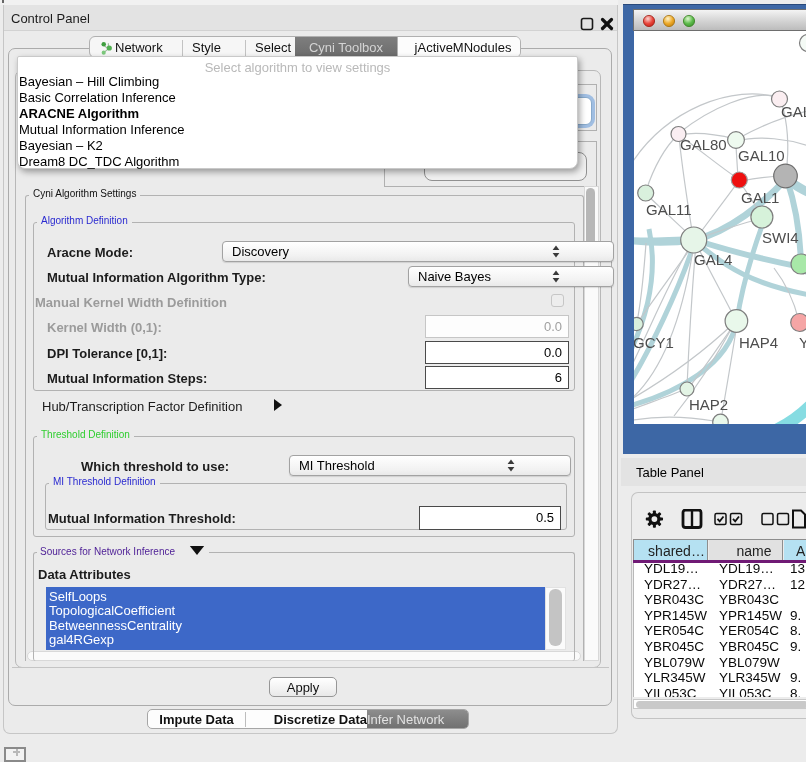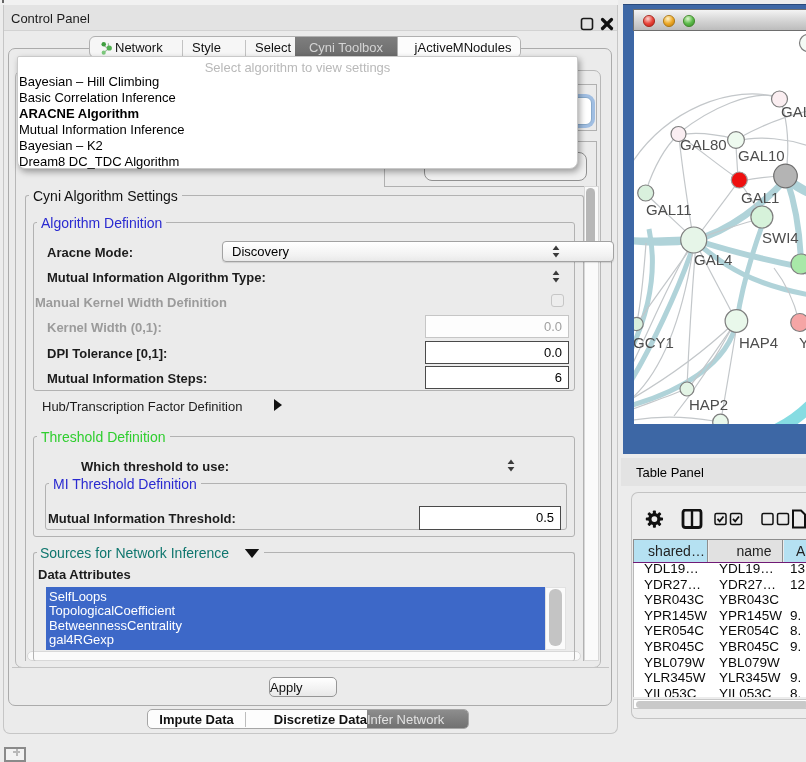--- a/index.html
+++ b/index.html
@@ -9,21 +9,21 @@
 #stage { position:relative; width:806px; height:589px; }
 .lbl { font-size:13px; color:#1c1c1c; white-space:nowrap; }
 .b { font-weight:bold; }
 .dis { color:#9b9b9b; }
 .fld { position:absolute; background:#fff; border:1.5px solid #4a4a4a;
   font-size:13px; color:#000; text-align:right; padding:3px 6px 0 0; }
 .combo { position:absolute; height:21px; border:1px solid #a2a2a2; border-radius:4px;
   background:linear-gradient(#ffffff,#f2f2f2 70%,#e9e9e9); font-size:13px; color:#000;
   padding:2px 0 0 9px; box-shadow:0 1px 1px rgba(0,0,0,0.12);margin-left:47px; }
 .grp { position:absolute; border:1px solid #b2b2b2; border-radius:3px; }
-.grplbl { position:absolute; background:#ebebeb; padding:0 4px; font-size:14px; white-space:nowrap; }
+.grplbl { position:absolute; background:#ebebeb; padding:0 4px; font-size:10px; white-space:nowrap; }
 </style>
 </head>
 <body>
 <div id="stage">
 
 <div class="abs" style="left:0;top:0;width:618px;height:5px;background:#f1f1f1;"></div>
 <div class="abs" style="left:2px;top:0;width:2px;height:3px;background:#666;"></div>
 
 <div class="abs" id="cp" style="left:3px;top:5px;width:615px;height:729px;background:#ebebeb;
   border:1px solid #c6c6c6;border-top:none;border-radius:0 0 7px 7px;">
@@ -76,20 +76,21 @@
 
   <div class="abs" style="left:23px;top:646px;width:554px;height:10px;background:#fafafa;border:1px solid #d8d8d8;border-radius:5px;"></div>
   <div class="abs" style="left:8px;top:662px;width:597px;height:1px;background:#c4c4c4;"></div>
 
   <div class="grp" style="left:29px;top:217px;width:542px;height:169px;"></div>
   <div class="grplbl" style="left:33px;top:210px;color:#2a2ad0;">Algorithm Definition</div>
 
   <div class="abs lbl b" style="left:43px;top:240px;">Aracne Mode:</div>
   <div class="combo" style="left:171px;top:236px;width:392px;">Discovery</div>
   <div class="abs lbl b" style="left:43px;top:265px;">Mutual Information Algorithm Type:</div>
+  <div class="combo" style="left:357px;top:261px;width:206px;">Naive Bayes</div>
 
   <div class="abs lbl b dis" style="left:31px;top:290px;">Manual Kernel Width Definition</div>
   <div class="abs" style="left:547px;top:289px;width:13px;height:13px;background:#ededed;border:1px solid #c6c6c6;border-radius:3px;"></div>
 
   <div class="abs lbl b dis" style="left:43px;top:315px;">Kernel Width (0,1):</div>
   <div class="fld" style="left:421px;top:310px;width:144px;height:23px;border:1px solid #c6c6c6;background:#fdfdfd;color:#a0a0a0;">0.0</div>
 
   <div class="abs lbl b" style="left:43px;top:341px;">DPI Tolerance [0,1]:</div>
   <div class="fld" style="left:421px;top:335.5px;width:144px;height:23px;">0.0</div>
 
@@ -98,45 +99,46 @@
 
   <div class="abs lbl" style="left:38px;top:394px;">Hub/Transcription Factor Definition</div>
   <svg class="abs" style="left:268px;top:393px;" width="12" height="14" viewBox="0 0 12 14">
         <path d="M2,1 L10,7 L2,13 Z" fill="#111"></path>
       </svg>
 
   <div class="grp" style="left:29px;top:430.5px;width:542px;height:101px;"></div>
   <div class="grplbl" style="left:33px;top:424px;color:#2fce2f;">Threshold Definition</div>
 
   <div class="abs lbl b" style="left:77px;top:453.5px;">Which threshold to use:</div>
+  <div class="combo" style="left:238px;top:450px;width:282px;">MI Threshold</div>
 
   <div class="grp" style="left:41px;top:478px;width:522px;height:47px;"></div>
   <div class="grplbl" style="left:45px;top:471px;color:#2a2ad0;">MI Threshold Definition</div>
   <div class="abs lbl b" style="left:44px;top:506px;">Mutual Information Threshold:</div>
   <div class="fld" style="left:415px;top:501px;width:142px;height:24px;">0.5</div>
 
   <div class="grp" style="left:29px;top:547px;width:542px;height:109px;border-bottom:none;"></div>
-  <div class="grplbl" style="left:29px;top:540px;background:transparent;color:#0f766e;">
+  <div class="grplbl" style="left:29px;top:540px;background:transparent;color:#4c1d95;">
     <span style="background:#ebebeb;padding:0 3px;">Sources for Network Inference
     <svg width="18" height="11" viewBox="0 0 15 10" style="vertical-align:-1px;margin-left:10px;">
             <path d="M1,1 L14,1 L7.5,9 Z" fill="#111"></path>
           </svg></span>
   </div>
   <div class="abs lbl b" style="left:34px;top:562px;">Data Attributes</div>
 
   <div class="abs" style="left:42px;top:582px;width:499px;height:63px;background:#3d68c8;overflow:hidden;">
     <div style="font-size:13px;color:#fff;padding-left:3px;line-height:14.4px;padding-top:3px;">
       SelfLoops<br>TopologicalCoefficient<br>BetweennessCentrality<br>gal4RGexp
     </div>
   </div>
   <div class="abs" style="left:541px;top:582px;width:21px;height:63px;background:#fbfbfb;border:1px solid #e2e2e2;"></div>
   <div class="abs" style="left:545px;top:584px;width:13px;height:57px;background:#c4c4c4;border-radius:6px;"></div>
 
   <div class="abs" style="left:265px;top:672px;width:68px;height:20px;border:1px solid #969696;border-radius:5px;
-    background:linear-gradient(#ffffff,#f2f2f2 60%,#e8e8e8);font-size:13px;color:#111;padding-top:2px;">Apply</div>
+    background:linear-gradient(#ffffff,#f2f2f2 60%,#e8e8e8);text-align:center;font-size:13px;color:#111;padding-top:2px;">Apply</div>
 
   <div class="abs" style="left:143px;top:704px;width:322px;height:20px;background:#fdfdfd;border:1px solid #a6a6a6;
     border-radius:5px;overflow:hidden;font-size:13px;font-weight:bold;color:#111;">
     <div class="abs" style="left:0;top:0;width:97px;text-align:center;padding-top:2px;">Impute Data</div>
     <div class="abs" style="left:97px;top:2px;width:1px;height:15px;background:#bdbdbd;"></div>
     <div class="abs" style="left:98px;top:0;width:121px;text-align:right;padding-top:2px;">Discretize Data</div>
     <div class="abs" style="left:219px;top:0;width:103px;height:20px;background:linear-gradient(#8d8d8d,#6e6e6e);
       color:#e2e2e2;font-weight:normal;text-align:left;padding-top:2px;">Infer Network</div>
   </div>
 </div>
@@ -304,21 +306,21 @@
     <rect x="117" y="4.5" width="11" height="11" rx="1.5"></rect>
     <rect x="132.5" y="4.5" width="11" height="11" rx="1.5"></rect>
   </g>
   <g fill="none" stroke="#111" stroke-width="1.8">
     <path d="M 72.5,9.8 l 2.2,2.5 l 3.8,-4.8"></path>
     <path d="M 88,9.8 l 2.2,2.5 l 3.8,-4.8"></path>
   </g>
   <path d="M 148,1.5 h 8 l 4,4 v 13 h -12 z" fill="none" stroke="#111" stroke-width="2"></path>
 </svg>
 
-<div class="abs" style="left:633px;top:539px;width:173px;height:24px;border-top:1px solid #8e8e8e;border-bottom:1px solid #701a75;font-size:14px;color:#222;overflow:hidden;">
+<div class="abs" style="left:633px;top:539px;width:173px;height:24px;border-top:1px solid #8e8e8e;border-bottom:3px solid #701a75;font-size:14px;color:#222;overflow:hidden;">
   <div class="abs" style="left:0;top:0;width:75px;height:24px;background:#b5e1f2;border-left:1px solid #8e8e8e;border-right:1px solid #8e8e8e;text-align:center;padding-top:3px;padding-left:12px;">shared…</div>
   <div class="abs" style="left:76px;top:0;width:74px;height:24px;background:#e1e1e1;border-right:1px solid #8e8e8e;text-align:center;padding-top:3px;padding-left:17px;">name</div>
   <div class="abs" style="left:151px;top:0;width:30px;height:24px;background:#b5e1f2;padding-top:3px;padding-left:12px;">A</div>
 </div>
 
 <div class="abs" style="left:633px;top:563px;width:173px;height:134px;background:#fff;border-left:1px solid #b9b9b9;overflow:hidden;font-size:13.5px;color:#0a0a0a;">
   <div style="position:absolute;left:10px;top:-2px;line-height:15.6px;">YDL19…<br>YDR27…<br>YBR043C<br>YPR145W<br>YER054C<br>YBR045C<br>YBL079W<br>YLR345W<br>YIL053C</div>
   <div style="position:absolute;left:85px;top:-2px;line-height:15.6px;">YDL19…<br>YDR27…<br>YBR043C<br>YPR145W<br>YER054C<br>YBR045C<br>YBL079W<br>YLR345W<br>YIL053C</div>
   <div style="position:absolute;left:156px;top:-2px;line-height:15.6px;">13<br>12<br><br>9.<br>8.<br>9.<br><br>9.<br>8.</div>
 </div>

